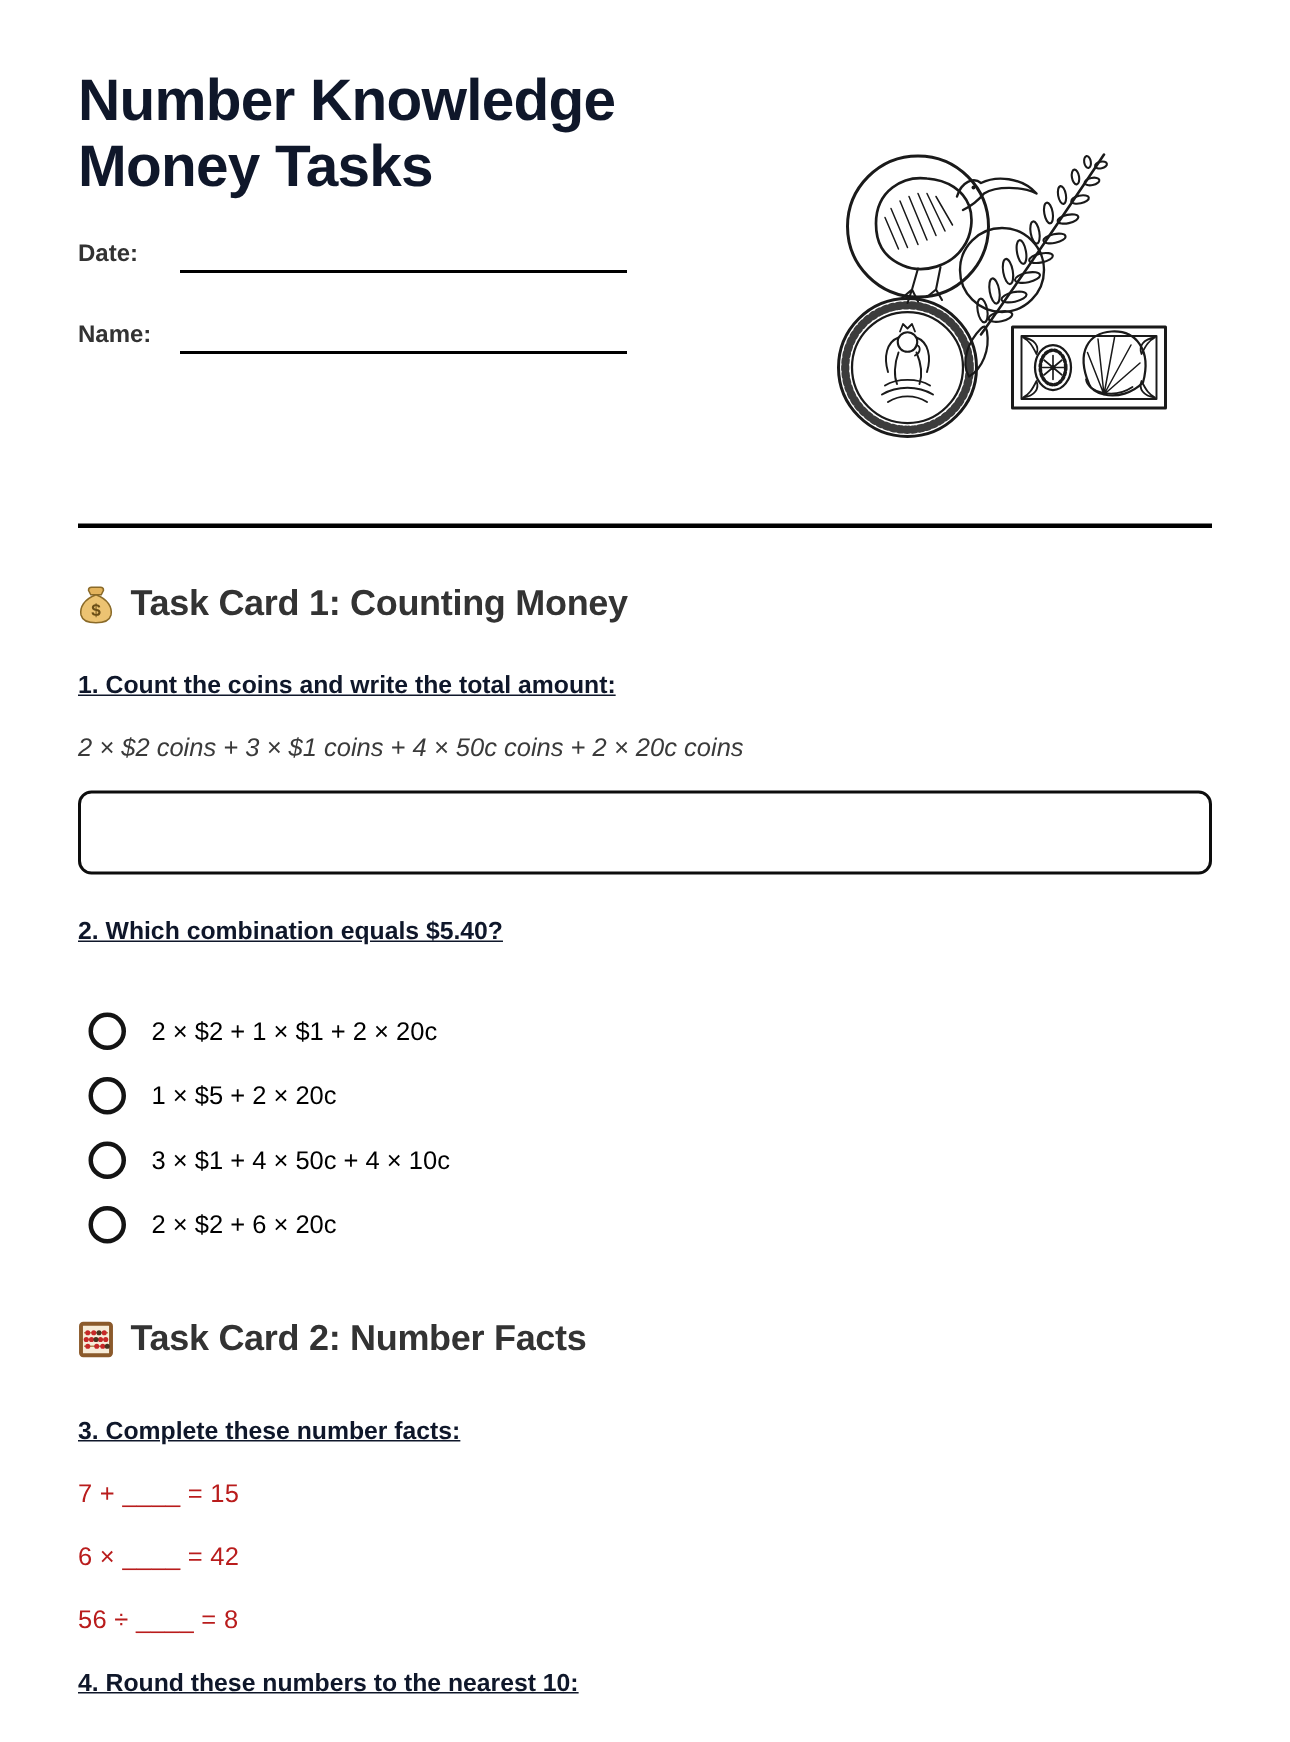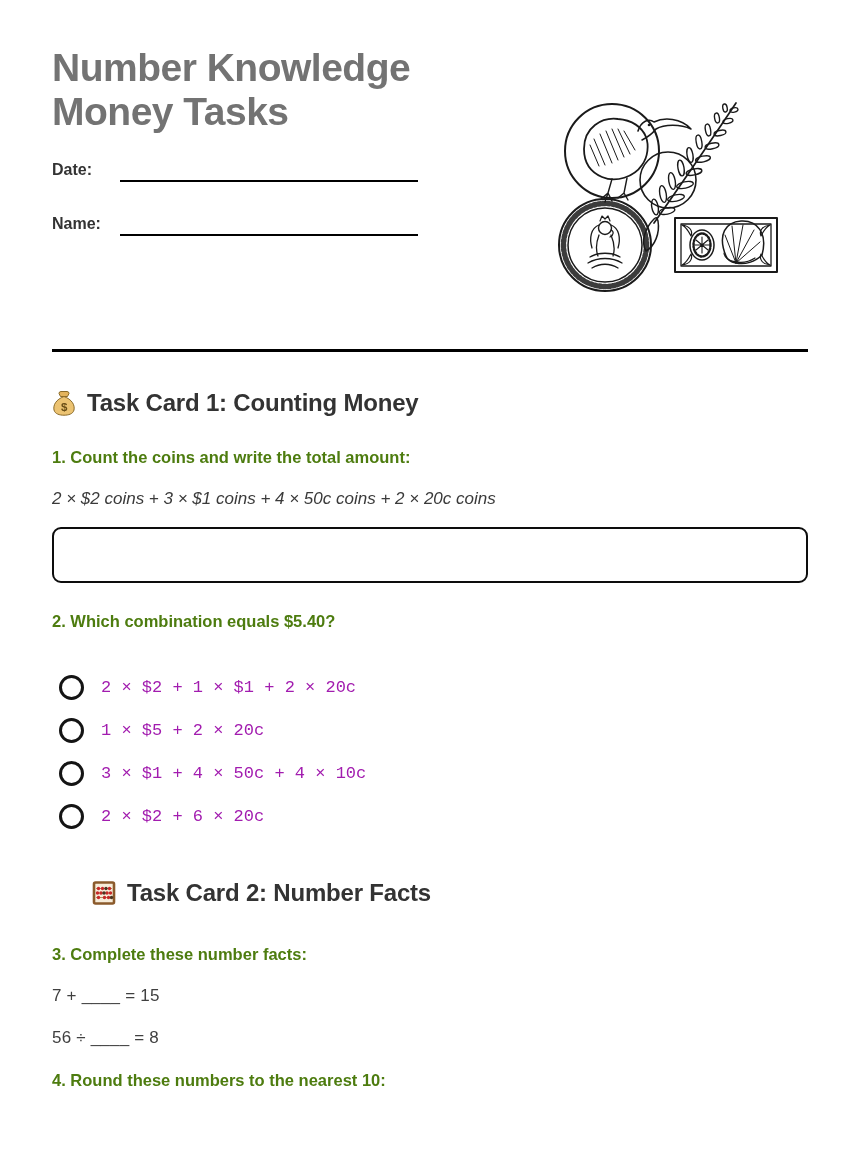--- a/index.html
+++ b/index.html
@@ -7,68 +7,68 @@
   body {
     width:860px; height:1161px; overflow:hidden; position:relative;
     font-family:"Liberation Sans","DejaVu Sans",sans-serif;
     color:#3a3a3a;
   }
   .content { padding:0 52px; position:relative; }
 
   .page-title {
     padding-top:46px; width:440px;
     font-size:39px; line-height:44px; font-weight:700;
-    color:#737373; letter-spacing:-0.5px;
+    color:#0f172a; letter-spacing:-0.5px;
   }
 
   .field-row { display:flex; align-items:flex-end; height:24px; }
   .field-row.name { margin-top:30px; }
   .field-row.date { margin-top:24px; }
   .field-label { flex:0 0 68px; font-size:16px; font-weight:700; color:#333333; line-height:22px; align-self:center; }
   .field-line {
     width:298px; height:24px; border-bottom:2px solid #000000;
     font-size:15px; color:#3a3a3a; outline:none;
   }
 
   .illustration { position:absolute; left:550px; top:85px; width:255px; height:215px; }
 
   .divider { margin-top:113px; height:3px; background:#000000; }
 
   .section-heading {
     margin-top:36px; display:flex; align-items:center;
     font-size:24px; line-height:30px; font-weight:700; color:#333333;
     letter-spacing:-0.2px;
   }
-  .section-heading.task2 { margin-top:49px;margin-left:40px; }
+  .section-heading.task2 { margin-top:49px; }
   .heading-icon { width:24px; height:26px; margin-right:11px; flex:0 0 auto; }
 
-  .q-label { font-size:16.5px; line-height:22px; font-weight:700; color:#4d7c0f; }
+  .q-label { font-size:16.5px; line-height:22px; font-weight:700; color:#0f172a;text-decoration:underline; }
   .q1-label { margin-top:28px; }
   .q2-label { margin-top:27px; }
   .q3-label { margin-top:35px; }
   .q4-label { margin-top:20px; }
 
   .expression { margin-top:20px; font-size:17px; line-height:22px; color:#3a3a3a;font-style:italic; }
 
   .answer-box {
     margin-top:17px; height:56px; width:756px;
     border:2px solid #0d0d0d; border-radius:9px; background:#ffffff;
     font-size:17px; padding:0 14px; outline:none; color:#3a3a3a;
   }
 
   .options { margin-top:43px; }
   .option { display:flex; align-items:center; height:25px; margin-bottom:18px; padding-left:7px; }
   .option:last-child { margin-bottom:0; }
   .radio {
     width:25px; height:25px; border:3px solid #141414; border-radius:50%;
     background:#ffffff; flex:0 0 auto; margin-right:17px; cursor:pointer;
   }
-  .option-label { font-size:17px; color:#a21caf; line-height:25px;font-family:Liberation Mono, monospace; }
-
-  .fact { margin-top:20px; font-size:17px; line-height:22px; color:#404040; letter-spacing:0.2px; }
+  .option-label { font-size:17px; color:#000000; line-height:25px; }
+
+  .fact { margin-top:20px; font-size:17px; line-height:22px; color:#b91c1c; letter-spacing:0.2px; }
 </style>
 </head>
 <body>
 
 <div class="content">
 
   <h1 class="page-title">Number Knowledge Money Tasks</h1>
 
   <svg class="illustration" viewBox="0 0 255 215" fill="none" stroke="#1a1a1a" stroke-linecap="round" stroke-linejoin="round">
 
@@ -203,17 +203,18 @@
           <circle cx="12" cy="13" r="1.7"></circle>
           <circle cx="19.5" cy="17.5" r="1.7"></circle>
       </g>
     </svg>
     <span>Task Card 2: Number Facts</span>
   </h2>
 
   <p class="q-label q3-label">3. Complete these number facts:</p>
 
   <p class="fact">7 + ____ = 15</p>
+  <p class="fact">6 × ____ = 42</p>
   <p class="fact">56 ÷ ____ = 8</p>
 
   <p class="q-label q4-label">4. Round these numbers to the nearest 10:</p>
 
 </div>
 
 </body></html>

